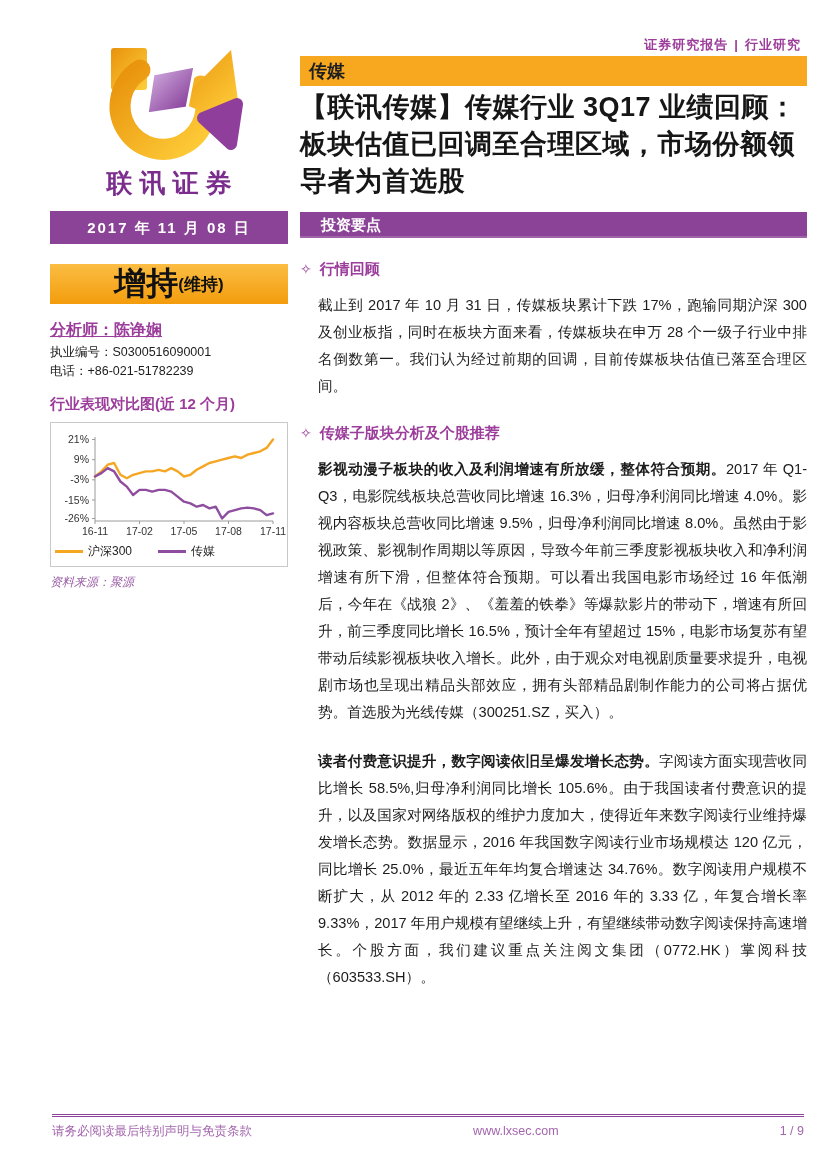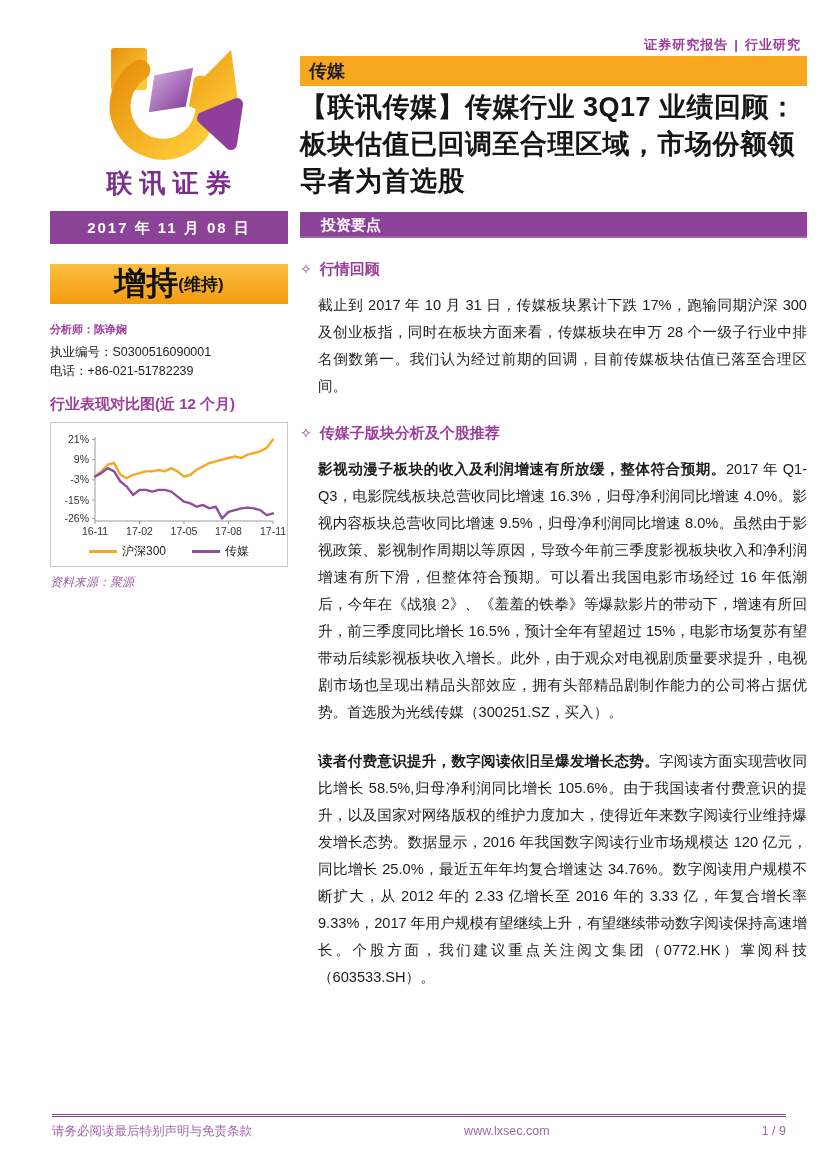--- a/index.html
+++ b/index.html
@@ -19,43 +19,43 @@
   
   .left-col{position:absolute;left:50px;top:46px;width:238px;}
   .logo-wrap{text-align:center;}
   .logo-wrap svg{display:block;margin:0 auto;}
   .brand-name{margin-top:2px;text-align:center;font-size:26px;font-weight:700;color:var(--brand-purple);letter-spacing:7px;text-indent:7px;}
   .date-bar{margin-top:10px;height:33px;line-height:33px;background:var(--purple-bar);color:#fff;font-size:15px;font-weight:bold;text-align:center;letter-spacing:2px;}
   .rating-bar{margin-top:20px;height:40px;background:linear-gradient(180deg,var(--rating-orange-top),var(--rating-orange-bottom));text-align:center;color:#111;display:flex;align-items:center;justify-content:center;}
   .rating-main{font-size:32px;font-weight:bold;}
   .rating-sub{font-size:17px;font-weight:bold;text-align:right;}
   .analyst{margin-top:16px;font-size:12.5px;line-height:19px;}
-  .analyst-head{color:var(--purple-text);font-weight:bold;font-size:11px;margin-bottom:4px;}
+  .analyst-head{color:var(--purple-text);font-weight:bold;font-size:16px;margin-bottom:4px;text-decoration:underline;}
   .chart-title{margin-top:14px;color:var(--purple-text);font-weight:bold;font-size:15px;}
   .chart-box{margin-top:8px;border:1px solid #C9C9C9;padding:8px 4px 6px 4px;background:#fff;}
-  .legend{display:flex;justify-content:center;gap:26px;margin-top:2px;}
+  .legend{display:flex;gap:26px;margin-top:2px;}
   .legend-item{display:flex;align-items:center;font-size:12px;color:#222;}
   .legend-swatch{display:inline-block;width:28px;height:3px;margin-right:5px;background:#999;}
   .chart-source{margin-top:7px;font-size:12px;font-style:italic;color:#9B5FA5;}
 
   
   .right-col{position:absolute;left:300px;top:56px;width:507px;}
   .tag-bar{height:30px;line-height:30px;background:var(--orange-bar);color:#1f1f1f;font-size:18px;font-weight:bold;padding-left:9px;}
   .report-title{margin-top:3px;font-size:27px;line-height:37px;font-weight:bold;color:#161616;letter-spacing:.5px;}
   .summary-bar{margin-top:12px;height:26px;line-height:26px;background:var(--purple-bar);color:#fff;font-size:15px;font-weight:bold;padding-left:21px;box-shadow:inset 0 -2px 0 rgba(255,255,255,.18);}
   .sections{margin-top:22px;}
   .section{margin-bottom:24px;}
   .section-title{color:var(--purple-text);font-weight:bold;font-size:15px;margin-bottom:13px;}
   .section-title .diamond{margin-right:8px;font-size:14px;font-weight:normal;}
   .para{margin-left:18px;margin-bottom:22px;font-size:14.6px;line-height:27px;text-align:justify;color:var(--body-text);}
   .para:last-child{margin-bottom:0;}
   .para b{font-weight:bold;}
 
   
-  .footer{position:absolute;left:52px;right:41px;bottom:30px;border-top:3px double var(--purple-bar);padding-top:6px;display:flex;justify-content:space-between;align-items:baseline;font-size:12.5px;color:var(--footer-text);}
+  .footer{position:absolute;left:52px;right:23px;bottom:30px;border-top:3px double var(--purple-bar);padding-top:6px;display:flex;justify-content:space-between;align-items:baseline;font-size:12.5px;color:var(--footer-text);}
   .footer .center{flex:1;text-align:center;}
   .footer .left,.footer .right{white-space:nowrap;}
 </style>
 </head>
 <body>
 
 <div class="page">
 
   <div class="doc-type">
     <span>证券研究报告</span><span class="sep">|</span><span>行业研究</span>

